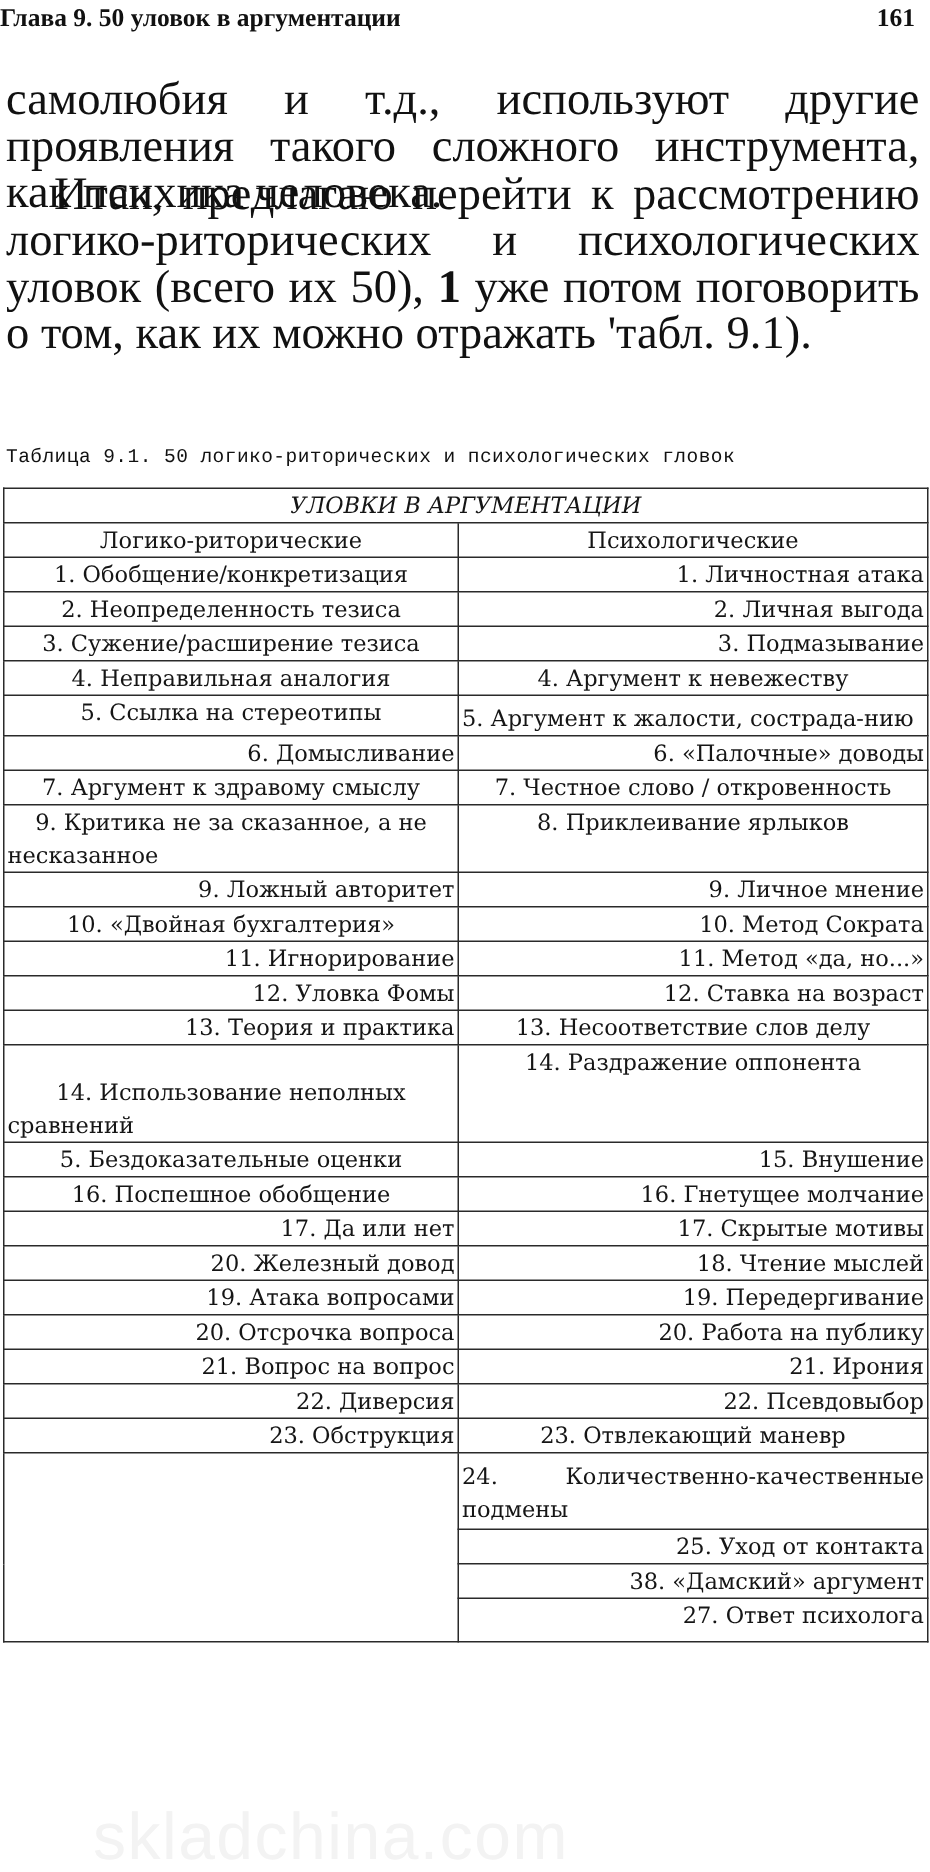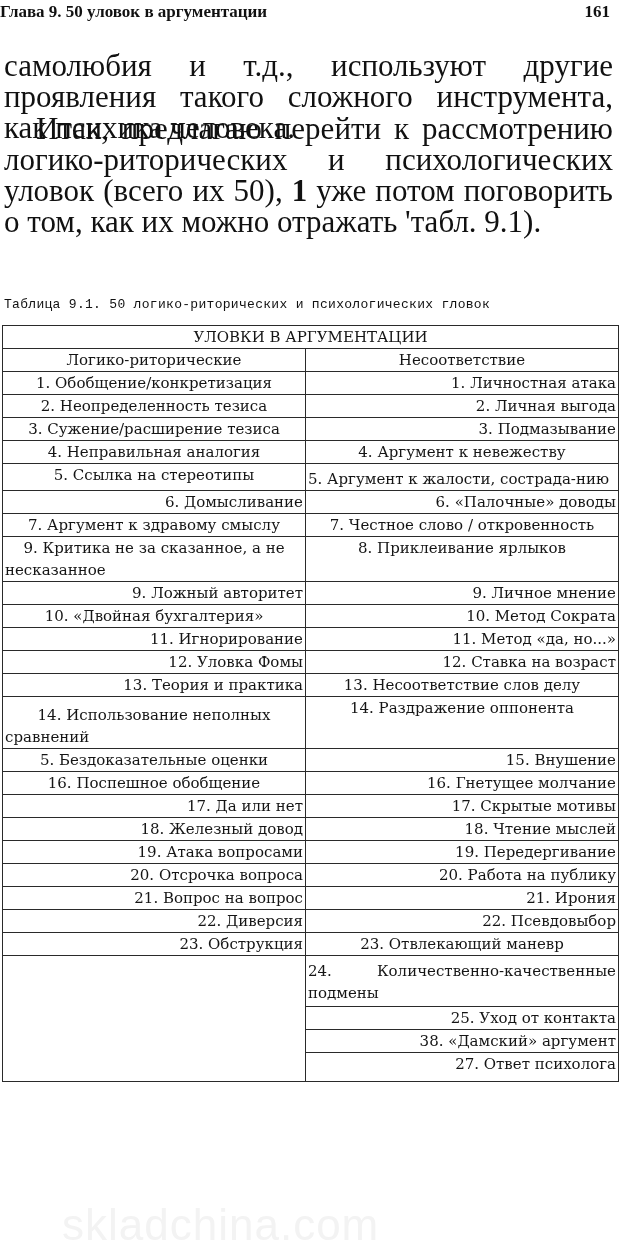--- a/index.html
+++ b/index.html
@@ -73,21 +73,21 @@
     table.uloVki td, table.uloVki th {
       border: 1.5px solid #2a2a2a;
       padding: 0 2px;
       font-weight: normal;
       vertical-align: top;
       line-height: 22px;
       height: 22px;
     }
     table.uloVki col.c1 { width: 303px; }
     table.uloVki col.c2 { width: 313px; }
-    .title-row th { height: 20px; line-height: 20px; }
+    .title-row th { height: 20px; line-height: 20px; font-style: italic; }
     .center { text-align: center; }
     .left { text-align: right; }
     .just { text-align: justify; text-align-last: left; }
     .tall td { height: 46px; text-align: center; }
     .empty-cell { }
     .watermark {
       position: absolute;
       left: 62px;
       top: 1200px;
       font-family: "Liberation Sans", sans-serif;
@@ -118,21 +118,21 @@
   <colgroup>
       <col class="c1">
       <col class="c2">
     </colgroup>
   <thead>
     <tr class="title-row">
       <th colspan="2" class="center">УЛОВКИ В АРГУМЕНТАЦИИ</th>
     </tr>
     <tr>
       <th class="center">Логико-риторические</th>
-      <th class="center">Несоответствие</th>
+      <th class="center">Психологические</th>
     </tr>
   </thead>
   <tbody>
     <tr>
       <td class="center">1. Обобщение/конкретизация</td>
       <td class="left">1. Личностная атака</td>
     </tr>
     <tr>
       <td class="center">2. Неопределенность тезиса</td>
       <td class="left">2. Личная выгода</td>
@@ -175,37 +175,37 @@
     </tr>
     <tr>
       <td class="left">12. Уловка Фомы</td>
       <td class="left">12. Ставка на возраст</td>
     </tr>
     <tr>
       <td class="left">13. Теория и практика</td>
       <td class="center">13. Несоответствие слов делу</td>
     </tr>
     <tr class="tall">
-      <td class="just" style="padding-top:7px">14. Использование неполных сравнений</td>
+      <td class="just" style="padding-top:20px">14. Использование неполных сравнений</td>
       <td class="center">14. Раздражение оппонента</td>
     </tr>
     <tr>
       <td class="center">5. Бездоказательные оценки</td>
       <td class="left">15. Внушение</td>
     </tr>
     <tr>
       <td class="center">16. Поспешное обобщение</td>
       <td class="left">16. Гнетущее молчание</td>
     </tr>
     <tr>
       <td class="left">17. Да или нет</td>
       <td class="left">17. Скрытые мотивы</td>
     </tr>
     <tr>
-      <td class="left">18. Железный довод</td>
+      <td class="left">20. Железный довод</td>
       <td class="left">18. Чтение мыслей</td>
     </tr>
     <tr>
       <td class="left">19. Атака вопросами</td>
       <td class="left">19. Передергивание</td>
     </tr>
     <tr>
       <td class="left">20. Отсрочка вопроса</td>
       <td class="left">20. Работа на публику</td>
     </tr>

